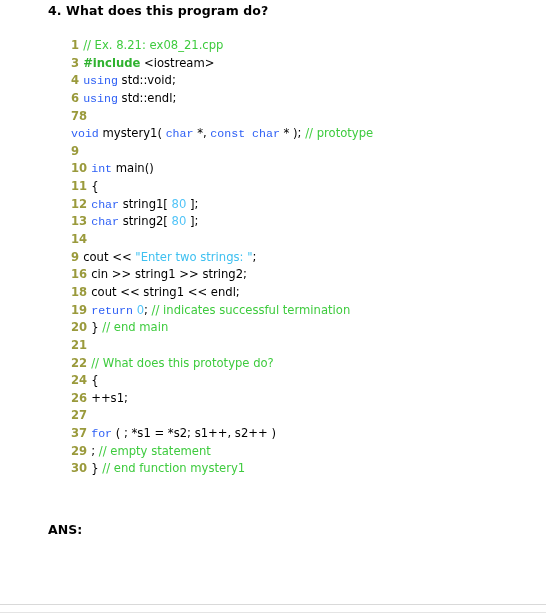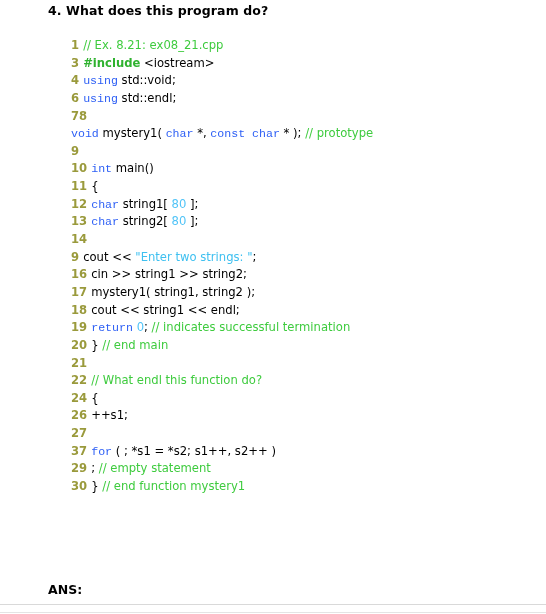--- a/index.html
+++ b/index.html
@@ -62,21 +62,21 @@
   .kw   { color: #2d5ff5; font-family: Liberation Mono, monospace; }          
   .pp   { color: #2fb22f; font-weight: bold; }          
   .num  { color: #4fc3f7; }          
   .str  { color: #3fc0f0; }          
   .pln  { color: #000000; }          
 
   
   .ans {
     position: absolute;
     left: 48px;
-    top: 582px;
+    top: 522px;
     font-size: 12.5px;
     font-weight: bold;
     color: #000;
   }
 
   
   .rule {
     position: absolute;
     left: 0;
     width: 546px;
@@ -101,26 +101,25 @@
       <div class="code-line"><span class="ln">78</span></div>
       <div class="code-line"><span class="kw">void</span><span class="pln"> mystery1( </span><span class="kw">char</span><span class="pln"> *, </span><span class="kw">const char</span><span class="pln"> * ); </span><span class="cmt">// prototype</span></div>
       <div class="code-line"><span class="ln">9</span></div>
       <div class="code-line"><span class="ln">10</span><span class="kw">int</span><span class="pln"> main()</span></div>
       <div class="code-line"><span class="ln">11</span><span class="pln">{</span></div>
       <div class="code-line"><span class="ln">12</span><span class="kw">char</span><span class="pln"> string1[ </span><span class="num">80</span><span class="pln"> ];</span></div>
       <div class="code-line"><span class="ln">13</span><span class="kw">char</span><span class="pln"> string2[ </span><span class="num">80</span><span class="pln"> ];</span></div>
       <div class="code-line"><span class="ln">14</span></div>
       <div class="code-line"><span class="ln">9</span><span class="pln">cout &lt;&lt; </span><span class="str">"Enter two strings: "</span><span class="pln">;</span></div>
       <div class="code-line"><span class="ln">16</span><span class="pln">cin &gt;&gt; string1 &gt;&gt; string2;</span></div>
-      <div class="code-line"><span class="ln">17</span><span class="pln">mystery1( string1, string2 );</span></div>
       <div class="code-line"><span class="ln">18</span><span class="pln">cout &lt;&lt; string1 &lt;&lt; endl;</span></div>
       <div class="code-line"><span class="ln">19</span><span class="kw">return</span><span class="pln"> </span><span class="num">0</span><span class="pln">; </span><span class="cmt">// indicates successful termination</span></div>
       <div class="code-line"><span class="ln">20</span><span class="pln">} </span><span class="cmt">// end main</span></div>
       <div class="code-line"><span class="ln">21</span></div>
-      <div class="code-line"><span class="ln">22</span><span class="cmt">// What endl this function do?</span></div>
+      <div class="code-line"><span class="ln">22</span><span class="cmt">// What does this prototype do?</span></div>
       <div class="code-line"><span class="ln">24</span><span class="pln">{</span></div>
       <div class="code-line"><span class="ln">26</span><span class="pln">++s1;</span></div>
       <div class="code-line"><span class="ln">27</span></div>
       <div class="code-line"><span class="ln">37</span><span class="kw">for</span><span class="pln"> ( ; *s1 = *s2; s1++, s2++ )</span></div>
       <div class="code-line"><span class="ln">29</span><span class="pln">; </span><span class="cmt">// empty statement</span></div>
       <div class="code-line"><span class="ln">30</span><span class="pln">} </span><span class="cmt">// end function mystery1</span></div>
     </div>
 
   <div class="ans">ANS:</div>
 

